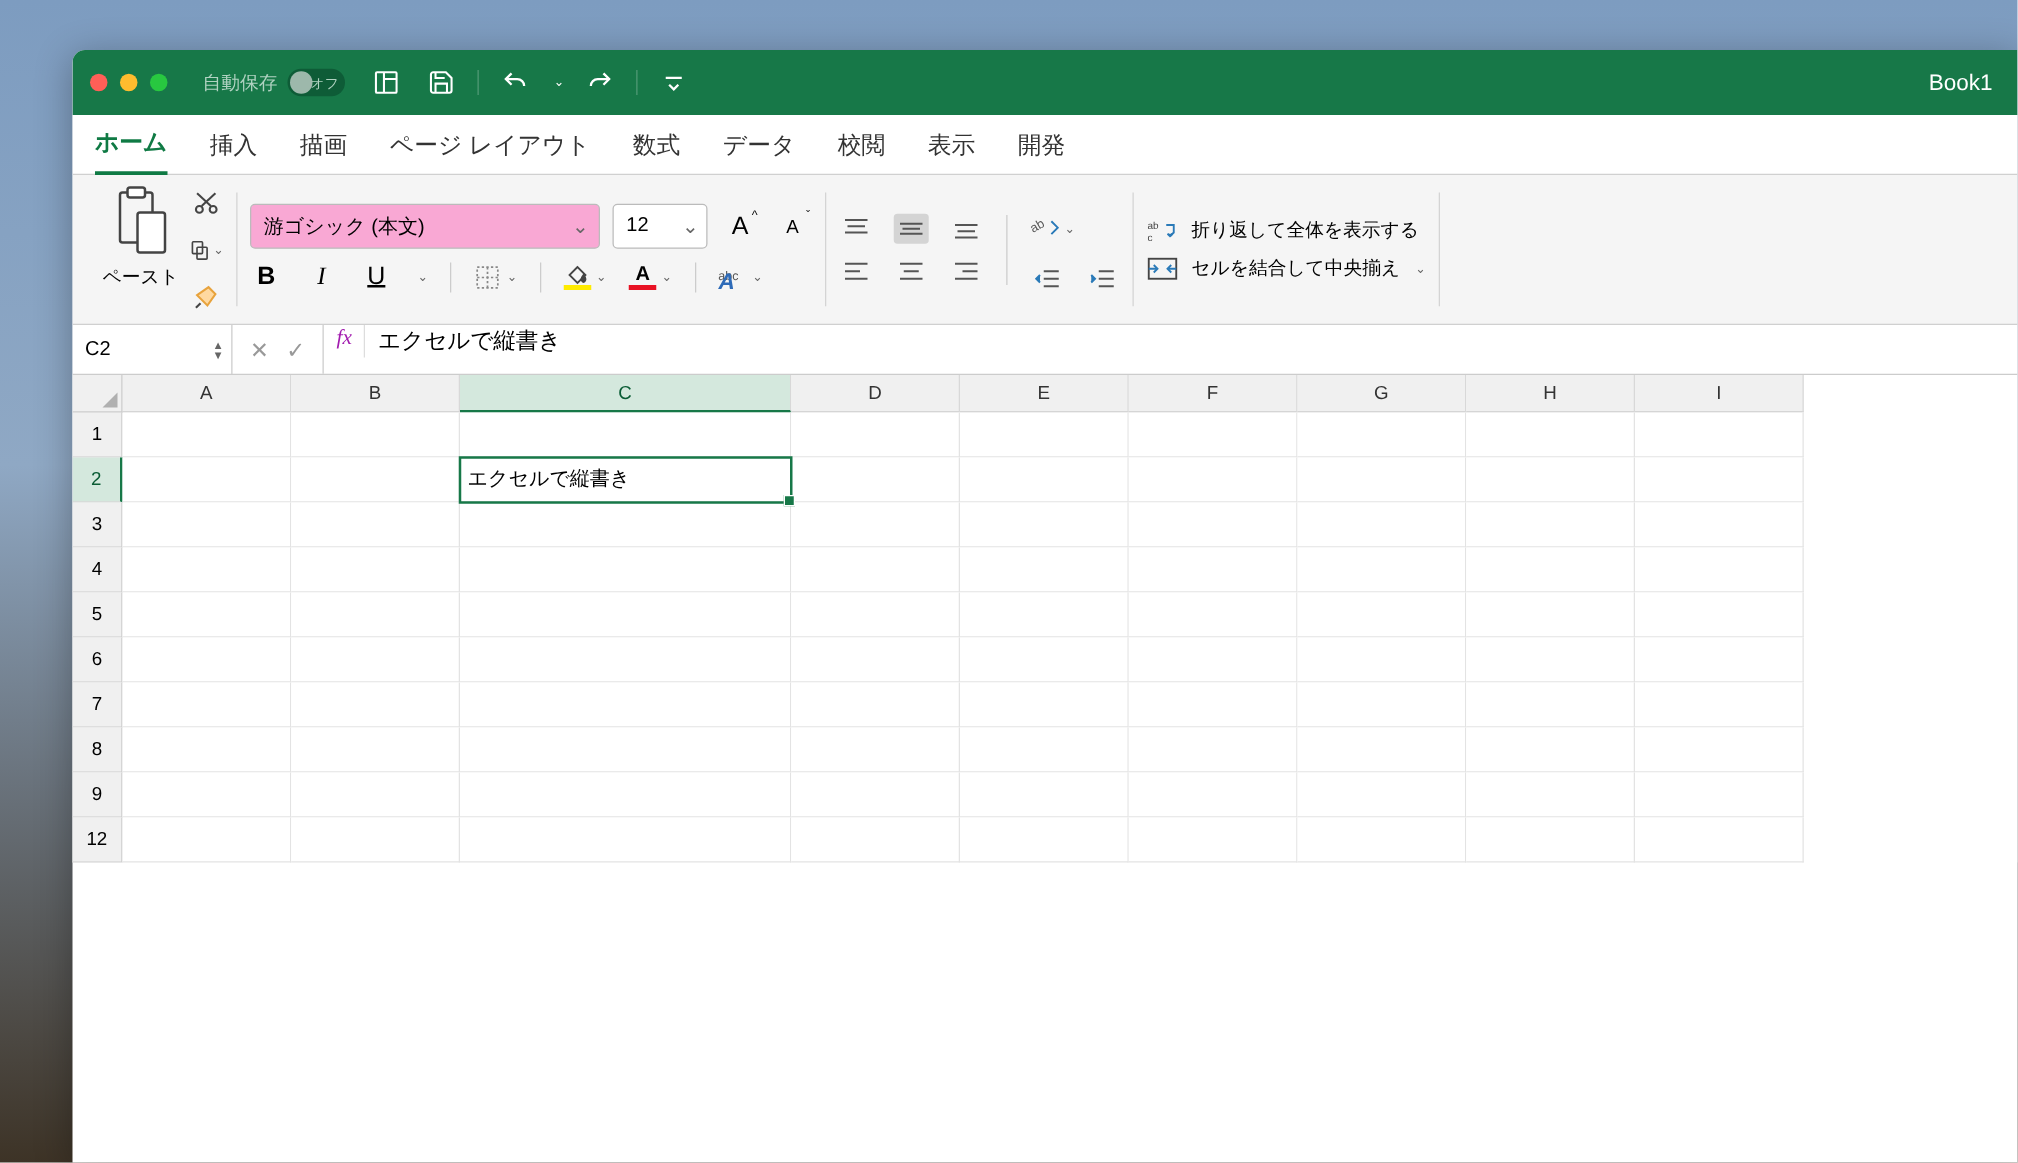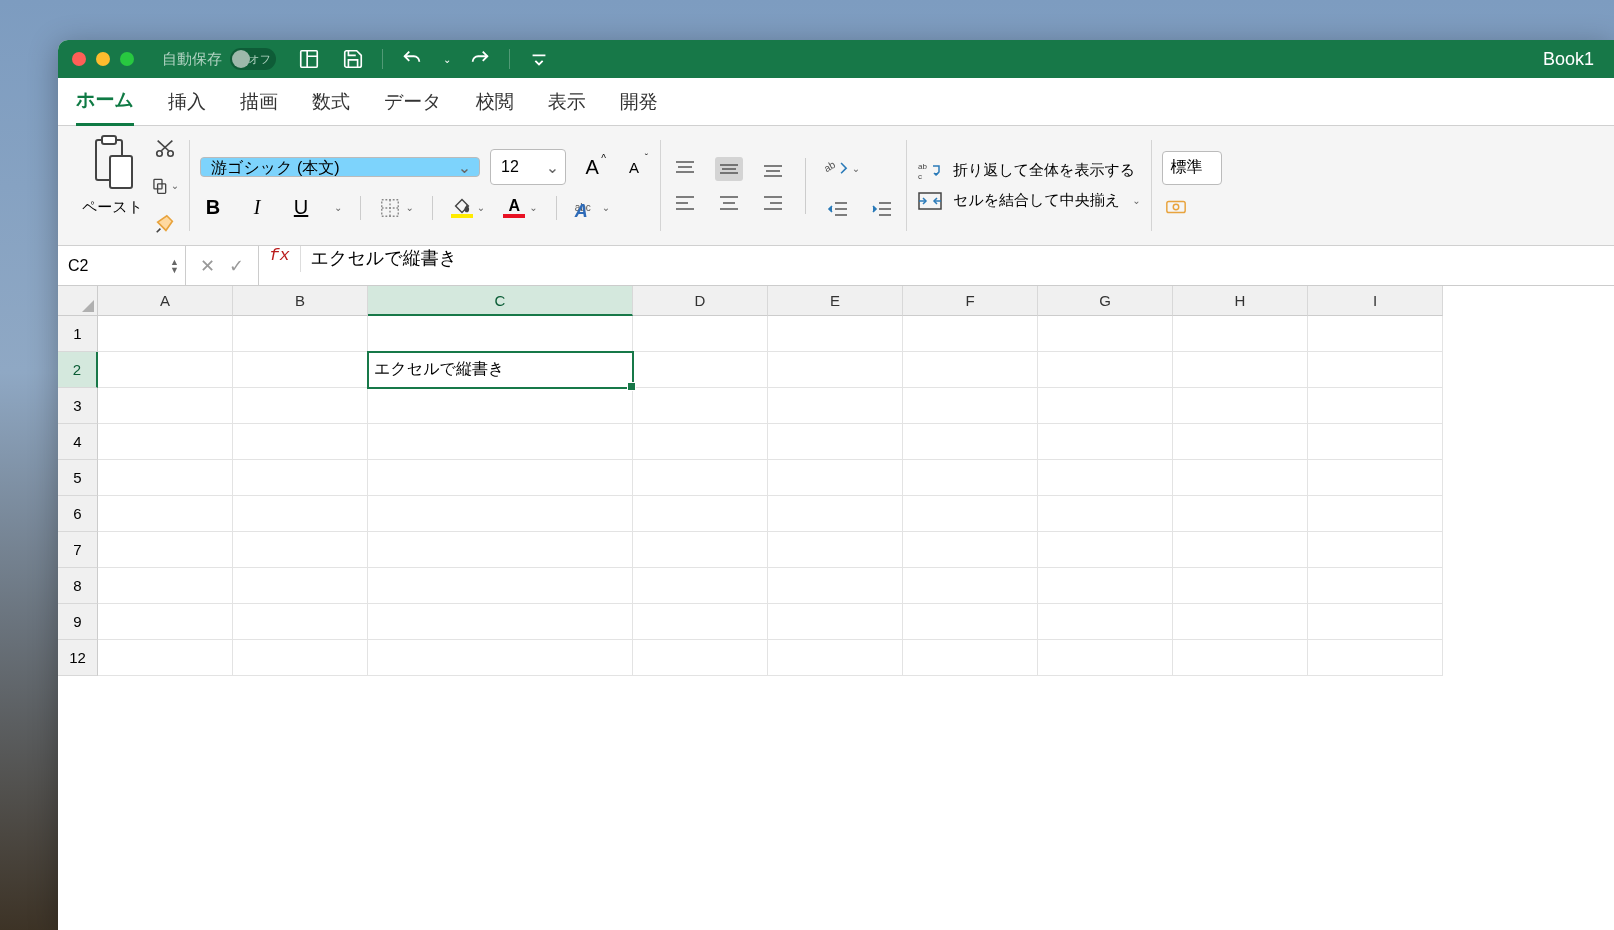--- a/index.html
+++ b/index.html
@@ -1,20 +1,20 @@
 <!DOCTYPE html>
 <html><head>
 <meta charset="utf-8">
 <style>
 * { box-sizing: border-box; margin: 0; padding: 0; font-family: -apple-system, "Hiragino Sans", "Yu Gothic", sans-serif; }
 body { background: linear-gradient(180deg, #7d9cc0 0%, #8fa8c4 40%, #3d3326 100%); width: 1614px; height: 930px; overflow: hidden; }
 .window { position: absolute; top: 40px; left: 58px; right: 0; bottom: 0; background: #fff; border-top-left-radius: 10px; overflow: hidden; box-shadow: 0 5px 30px rgba(0,0,0,0.3); }
 
 
-.titlebar { height: 38px; background: #177848; display: flex; align-items: center; padding: 0 14px; position: relative; }
+.titlebar { height: 52px; background: #177848; display: flex; align-items: center; padding: 0 14px; position: relative; }
 .traffic { display: flex; gap: 10px; }
 .traffic .dot { width: 14px; height: 14px; border-radius: 50%; }
 .dot.red { background: #ff5f57; }
 .dot.yellow { background: #febc2e; }
 .dot.green { background: #28c840; }
 .autosave { margin-left: 28px; display: flex; align-items: center; gap: 8px; color: #b0d2c1; font-size: 15px; }
 .toggle { width: 46px; height: 22px; background: #0e5c37; border-radius: 11px; position: relative; display: flex; align-items: center; }
 .toggle .knob { width: 18px; height: 18px; background: #9db8ab; border-radius: 50%; margin-left: 2px; }
 .toggle .off { color: #b0d2c1; font-size: 11px; position: absolute; right: 5px; }
 .qat { display: flex; gap: 14px; margin-left: 18px; align-items: center; }
@@ -34,21 +34,21 @@
 .vsep { width: 1px; background: #d4d4d4; margin: 6px 0; }
 .paste-col { display: flex; flex-direction: column; align-items: center; gap: 2px; }
 .paste-icon { width: 46px; height: 58px; position: relative; }
 .paste-icon svg { width: 46px; height: 58px; }
 .paste-label { font-size: 15px; margin-top: 4px; }
 .mini-col { display: flex; flex-direction: column; gap: 10px; align-items: center; justify-content: center; }
 .mini-btn { width: 28px; height: 28px; display: flex; align-items: center; justify-content: center; cursor: pointer; }
 .mini-btn svg { width: 22px; height: 22px; }
 .chev { font-size: 10px; color: #666; margin-left: 2px; }
 .row { display: flex; align-items: center; gap: 10px; }
-.font-select { height: 20px; border: 1px solid #bbb; border-radius: 4px; background: #7dd3fc; padding: 0 28px 0 10px; font-size: 16px; min-width: 280px; position: relative; display: flex; align-items: flex-start; cursor: pointer; }
+.font-select { height: 36px; border: 1px solid #bbb; border-radius: 4px; background: #f9a8d4; padding: 0 28px 0 10px; font-size: 16px; min-width: 280px; position: relative; display: flex; align-items: center; cursor: pointer; }
 .font-select .dd { position: absolute; right: 8px; color: #666; }
 .size-select { height: 36px; border: 1px solid #bbb; border-radius: 4px; background: #fff; padding: 0 24px 0 10px; font-size: 16px; width: 76px; position: relative; display: flex; align-items: center; cursor: pointer; }
 .size-select .dd { position: absolute; right: 6px; color: #666; }
 .fsbtn { width: 32px; height: 32px; display: flex; align-items: center; justify-content: center; cursor: pointer; font-size: 20px; position: relative; }
 .fsbtn sup { font-size: 10px; position: absolute; top: 2px; right: 2px; }
 .biubar { display: flex; align-items: center; gap: 18px; }
 .biubar .b { font-weight: 700; font-size: 20px; cursor: pointer; width: 26px; text-align: center; }
 .biubar .i { font-style: italic; font-size: 20px; font-family: serif; cursor: pointer; width: 26px; text-align: center; }
 .biubar .u { text-decoration: underline; font-size: 20px; cursor: pointer; width: 26px; text-align: center; }
 .colorbtn { display: flex; align-items: center; gap: 2px; cursor: pointer; }
@@ -64,21 +64,21 @@
 .wrap-row { display: flex; align-items: center; gap: 10px; font-size: 15px; cursor: pointer; white-space: nowrap; }
 .wrap-row svg { width: 26px; height: 22px; flex-shrink: 0; }
 .numfmt { height: 34px; border: 1px solid #bbb; border-radius: 4px; background: #fff; padding: 0 8px; font-size: 16px; display: flex; align-items: center; min-width: 60px; }
 
 
 .fbar { height: 40px; display: flex; align-items: flex-start; border-bottom: 1px solid #ccc; background: #fff; }
 .namebox { width: 128px; height: 40px; border-right: 1px solid #ccc; display: flex; align-items: center; padding: 0 10px; font-size: 16px; position: relative; }
 .namebox .spinner { position: absolute; right: 6px; display: flex; flex-direction: column; font-size: 9px; color: #666; line-height: 8px; }
 .fbtns { display: flex; align-items: center; gap: 14px; padding: 0 14px; border-right: 1px solid #ccc; height: 100%; }
 .fbtns .fb { color: #999; cursor: pointer; font-size: 18px; }
-.fx { font-style: italic; font-family: Liberation Mono, monospace; color: #b91c1c; font-size: 17px; padding: 0 10px; }
+.fx { font-style: italic; font-family: Liberation Serif, serif; color: #a21caf; font-size: 17px; padding: 0 10px; }
 .finput { flex: 1; padding: 0 10px; font-size: 18px; }
 
 
 .sheet { position: relative; background: #fff; }
 .hdr-row { display: flex; height: 30px; }
 .corner { width: 40px; border-right: 1px solid #ccc; border-bottom: 1px solid #ccc; background: #f0f0f0; position: relative; }
 .corner::after { content: ''; position: absolute; right: 3px; bottom: 3px; border-style: solid; border-width: 0 0 12px 12px; border-color: transparent transparent #b0b0b0 transparent; }
 .colh { border-right: 1px solid #d8d8d8; border-bottom: 1px solid #ccc; background: #f0f0f0; display: flex; align-items: center; justify-content: center; font-size: 15px; color: #333; }
 .colh.sel { background: #d4e8dd; border-bottom: 2px solid #177848; color: #0a5c35; }
 .body-row { display: flex; height: 36px; }
@@ -143,20 +143,21 @@
           </svg>
         </div>
     </div>
     <div class="wintitle">Book1</div>
   </div>
 
   <div class="tabs">
     <div class="tab active">ホーム</div>
     <div class="tab">挿入</div>
     <div class="tab">描画</div>
+    <div class="tab">ページ レイアウト</div>
     <div class="tab">数式</div>
     <div class="tab">データ</div>
     <div class="tab">校閲</div>
     <div class="tab">表示</div>
     <div class="tab">開発</div>
   </div>
 
   <div class="ribbon">
 
     <div class="grp">
@@ -352,33 +353,20 @@
             <line x1="18" y1="11" x2="24" y2="11" stroke="#2a7ab8"></line>
             <polyline points="6,8 9,11 6,14" stroke="#2a7ab8"></polyline>
             <polyline points="20,8 17,11 20,14" stroke="#2a7ab8"></polyline>
           </svg>
         <span>セルを結合して中央揃え</span>
         <span class="chev">⌄</span>
       </div>
     </div>
     <div class="vsep"></div>
 
-    <div class="grp">
-      <div class="numfmt">
-        <span>標準</span>
-      </div>
-      <div class="row">
-        <div class="mini-btn">
-            <svg width="24" height="20" viewBox="0 0 24 20">
-              <rect x="2" y="4" width="20" height="12" rx="2" fill="none" stroke="#e8a33d" stroke-width="1.6"></rect>
-              <circle cx="12" cy="10" r="3" fill="none" stroke="#e8a33d" stroke-width="1.6"></circle>
-            </svg>
-          </div>
-      </div>
-    </div>
   </div>
 
   <div class="fbar">
     <div class="namebox">
       <span>C2</span>
       <div class="spinner">
           <span>▲</span>
           <span>▼</span>
         </div>
     </div>

